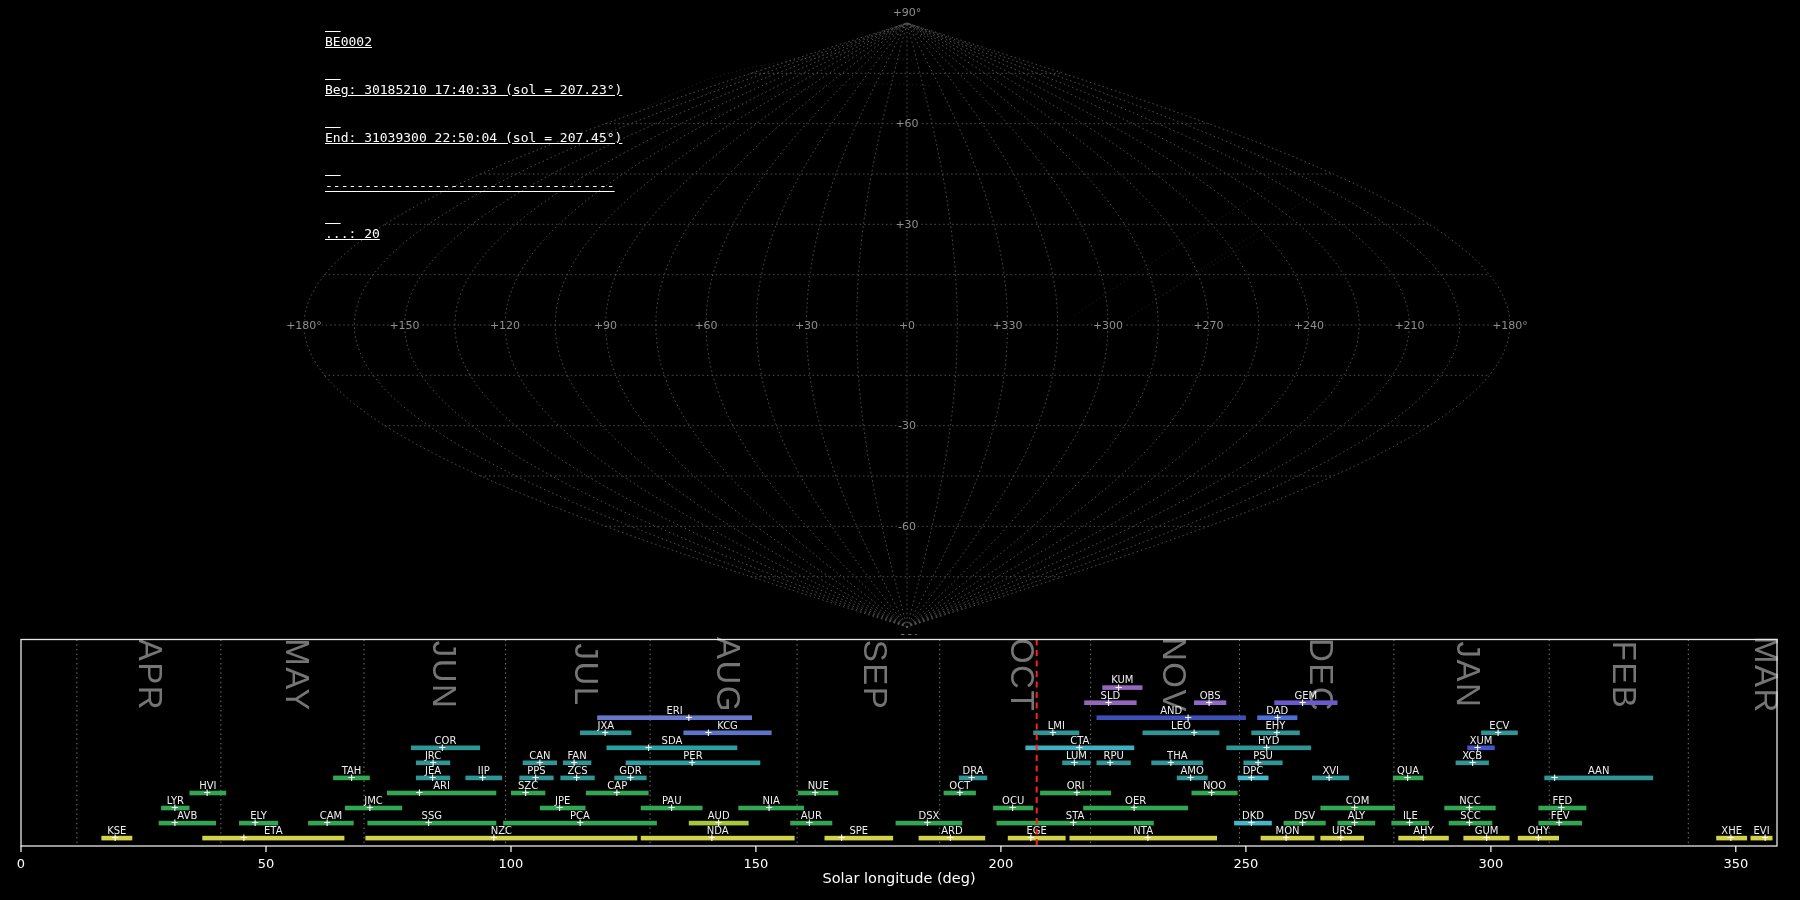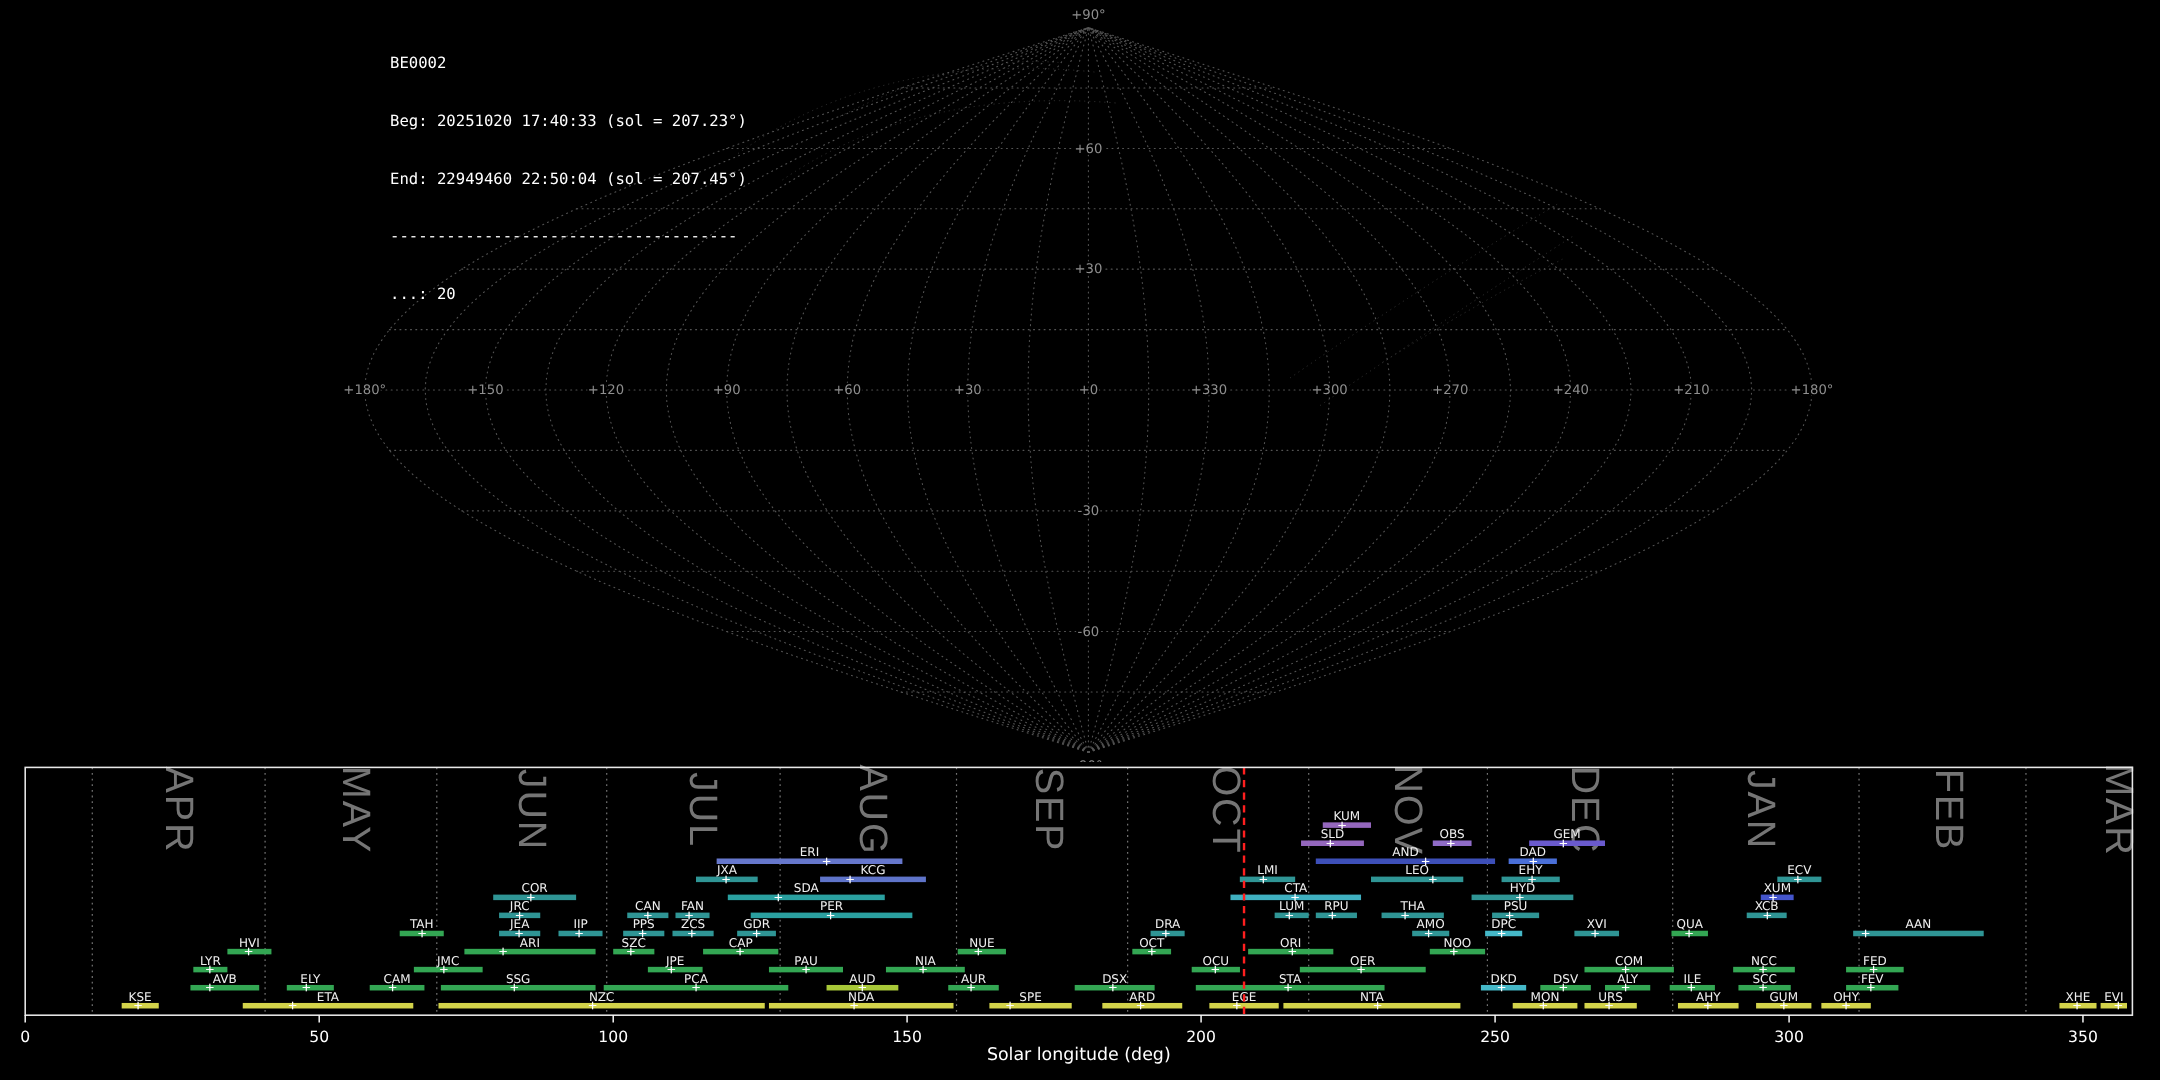--- a/index.html
+++ b/index.html
@@ -1,28 +1,28 @@
 <!DOCTYPE html>
 <html><head>
 <meta charset="utf-8">
 <style>
   html,body{margin:0;padding:0;background:#000;}
   body{width:1800px;height:900px;position:relative;overflow:hidden;font-family:"DejaVu Sans",sans-serif;}
-  #info{position:absolute;left:325px;top:14px;color:#fff;font:13px/16px "DejaVu Sans Mono",monospace;white-space:pre;z-index:5;}
+  #info{position:absolute;left:325px;top:2px;color:#fff;font:13px/16px "DejaVu Sans Mono",monospace;white-space:pre;z-index:5;text-decoration:underline;}
   svg{position:absolute;left:0;display:block;}
   #skymap{top:0;}
   #timeline{top:635px;}
 </style>
 </head>
 <body>
 
 <div id="info">
   <div>BE0002</div>
-  <div>Beg: 20251020 17:40:33 (sol = 207.23°)</div>
-  <div>End: 22949460 22:50:04 (sol = 207.45°)</div>
+  <div>Beg: 30185210 17:40:33 (sol = 207.23°)</div>
+  <div>End: 31039300 22:50:04 (sol = 207.45°)</div>
   <div>-------------------------------------</div>
   <div>...: 20</div>
 </div>
 
 <svg id="skymap" width="1800" height="635">
     <g stroke="#9a9a9a" fill="none" stroke-width="0.9" stroke-dasharray="0.8 3.6" stroke-linecap="round" opacity="0.55">
       <path d="M907.0 627.0L875.4 616.9L844.0 606.9L812.7 596.8L781.6 586.7L750.9 576.7L720.7 566.6L690.9 556.5L661.7 546.5L633.2 536.4L605.5 526.3L578.6 516.3L552.6 506.2L527.5 496.1L503.5 486.1L480.6 476.0L458.9 465.9L438.4 455.9L419.2 445.8L401.3 435.7L384.8 425.7L369.7 415.6L356.1 405.5L344.1 395.5L333.5 385.4L324.5 375.3L317.2 365.3L311.4 355.2L307.3 345.1L304.8 335.1L304.0 325.0L304.8 314.9L307.3 304.9L311.4 294.8L317.2 284.7L324.5 274.7L333.5 264.6L344.1 254.5L356.1 244.5L369.7 234.4L384.8 224.3L401.3 214.3L419.2 204.2L438.4 194.1L458.9 184.1L480.6 174.0L503.5 163.9L527.5 153.9L552.6 143.8L578.6 133.7L605.5 123.7L633.2 113.6L661.7 103.5L690.9 93.5L720.7 83.4L750.9 73.3L781.6 63.3L812.7 53.2L844.0 43.1L875.4 33.1L907.0 23.0"></path>
       <path d="M907.0 627.0L878.1 616.9L849.2 606.9L820.5 596.8L792.1 586.7L763.9 576.7L736.2 566.6L708.9 556.5L682.2 546.5L656.1 536.4L630.6 526.3L606.0 516.3L582.1 506.2L559.1 496.1L537.1 486.1L516.1 476.0L496.2 465.9L477.4 455.9L459.8 445.8L443.4 435.7L428.3 425.7L414.5 415.6L402.0 405.5L391.0 395.5L381.3 385.4L373.1 375.3L366.3 365.3L361.1 355.2L357.3 345.1L355.0 335.1L354.3 325.0L355.0 314.9L357.3 304.9L361.1 294.8L366.3 284.7L373.1 274.7L381.3 264.6L391.0 254.5L402.0 244.5L414.5 234.4L428.3 224.3L443.4 214.3L459.8 204.2L477.4 194.1L496.2 184.1L516.1 174.0L537.1 163.9L559.1 153.9L582.1 143.8L606.0 133.7L630.6 123.7L656.1 113.6L682.2 103.5L708.9 93.5L736.2 83.4L763.9 73.3L792.1 63.3L820.5 53.2L849.2 43.1L878.1 33.1L907.0 23.0"></path>
       <path d="M907.0 627.0L880.7 616.9L854.5 606.9L828.4 596.8L802.5 586.7L776.9 576.7L751.7 566.6L726.9 556.5L702.6 546.5L678.9 536.4L655.8 526.3L633.3 516.3L611.6 506.2L590.8 496.1L570.8 486.1L551.7 476.0L533.6 465.9L516.5 455.9L500.5 445.8L485.6 435.7L471.8 425.7L459.3 415.6L447.9 405.5L437.9 395.5L429.1 385.4L421.6 375.3L415.5 365.3L410.7 355.2L407.3 345.1L405.2 335.1L404.5 325.0L405.2 314.9L407.3 304.9L410.7 294.8L415.5 284.7L421.6 274.7L429.1 264.6L437.9 254.5L447.9 244.5L459.3 234.4L471.8 224.3L485.6 214.3L500.5 204.2L516.5 194.1L533.6 184.1L551.7 174.0L570.8 163.9L590.8 153.9L611.6 143.8L633.3 133.7L655.8 123.7L678.9 113.6L702.6 103.5L726.9 93.5L751.7 83.4L776.9 73.3L802.5 63.3L828.4 53.2L854.5 43.1L880.7 33.1L907.0 23.0"></path>
       <path d="M907.0 627.0L883.3 616.9L859.7 606.9L836.3 596.8L813.0 586.7L789.9 576.7L767.2 566.6L744.9 556.5L723.1 546.5L701.7 536.4L680.9 526.3L660.7 516.3L641.2 506.2L622.4 496.1L604.4 486.1L587.2 476.0L570.9 465.9L555.5 455.9L541.1 445.8L527.7 435.7L515.3 425.7L504.0 415.6L493.8 405.5L484.8 395.5L476.9 385.4L470.2 375.3L464.6 365.3L460.3 355.2L457.2 345.1L455.4 335.1L454.8 325.0L455.4 314.9L457.2 304.9L460.3 294.8L464.6 284.7L470.2 274.7L476.9 264.6L484.8 254.5L493.8 244.5L504.0 234.4L515.3 224.3L527.7 214.3L541.1 204.2L555.5 194.1L570.9 184.1L587.2 174.0L604.4 163.9L622.4 153.9L641.2 143.8L660.7 133.7L680.9 123.7L701.7 113.6L723.1 103.5L744.9 93.5L767.2 83.4L789.9 73.3L813.0 63.3L836.3 53.2L859.7 43.1L883.3 33.1L907.0 23.0"></path>

